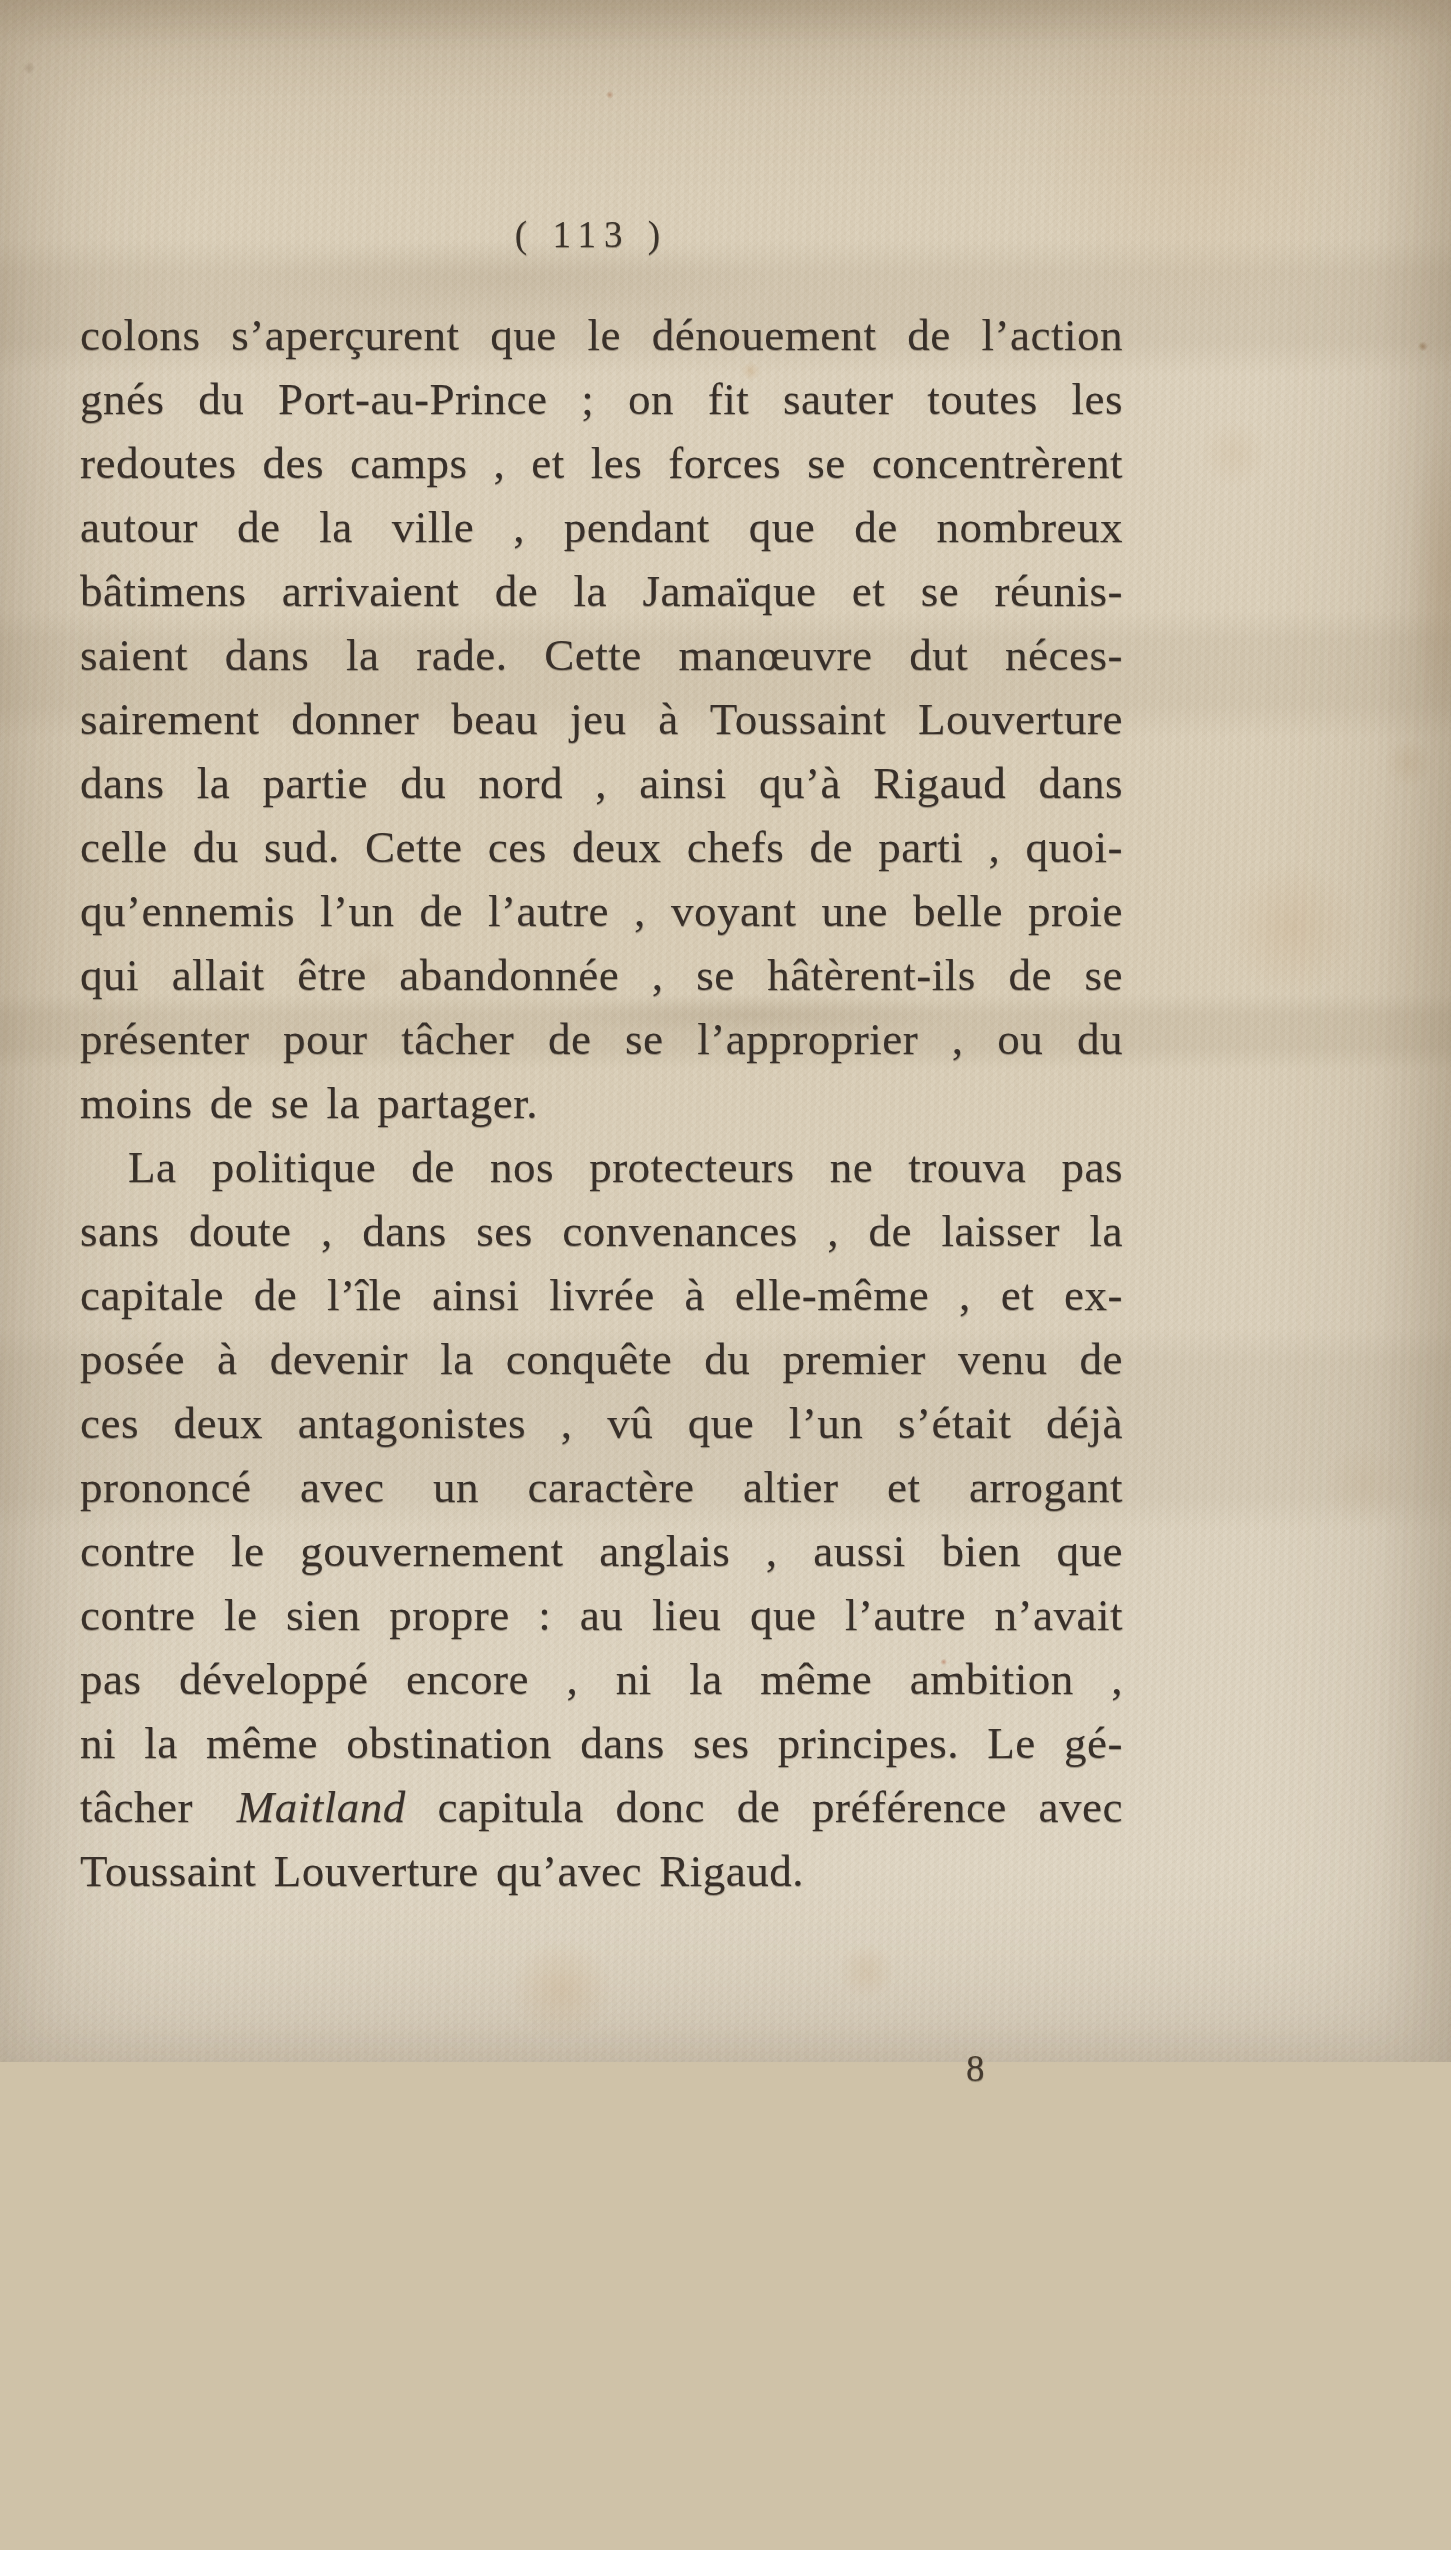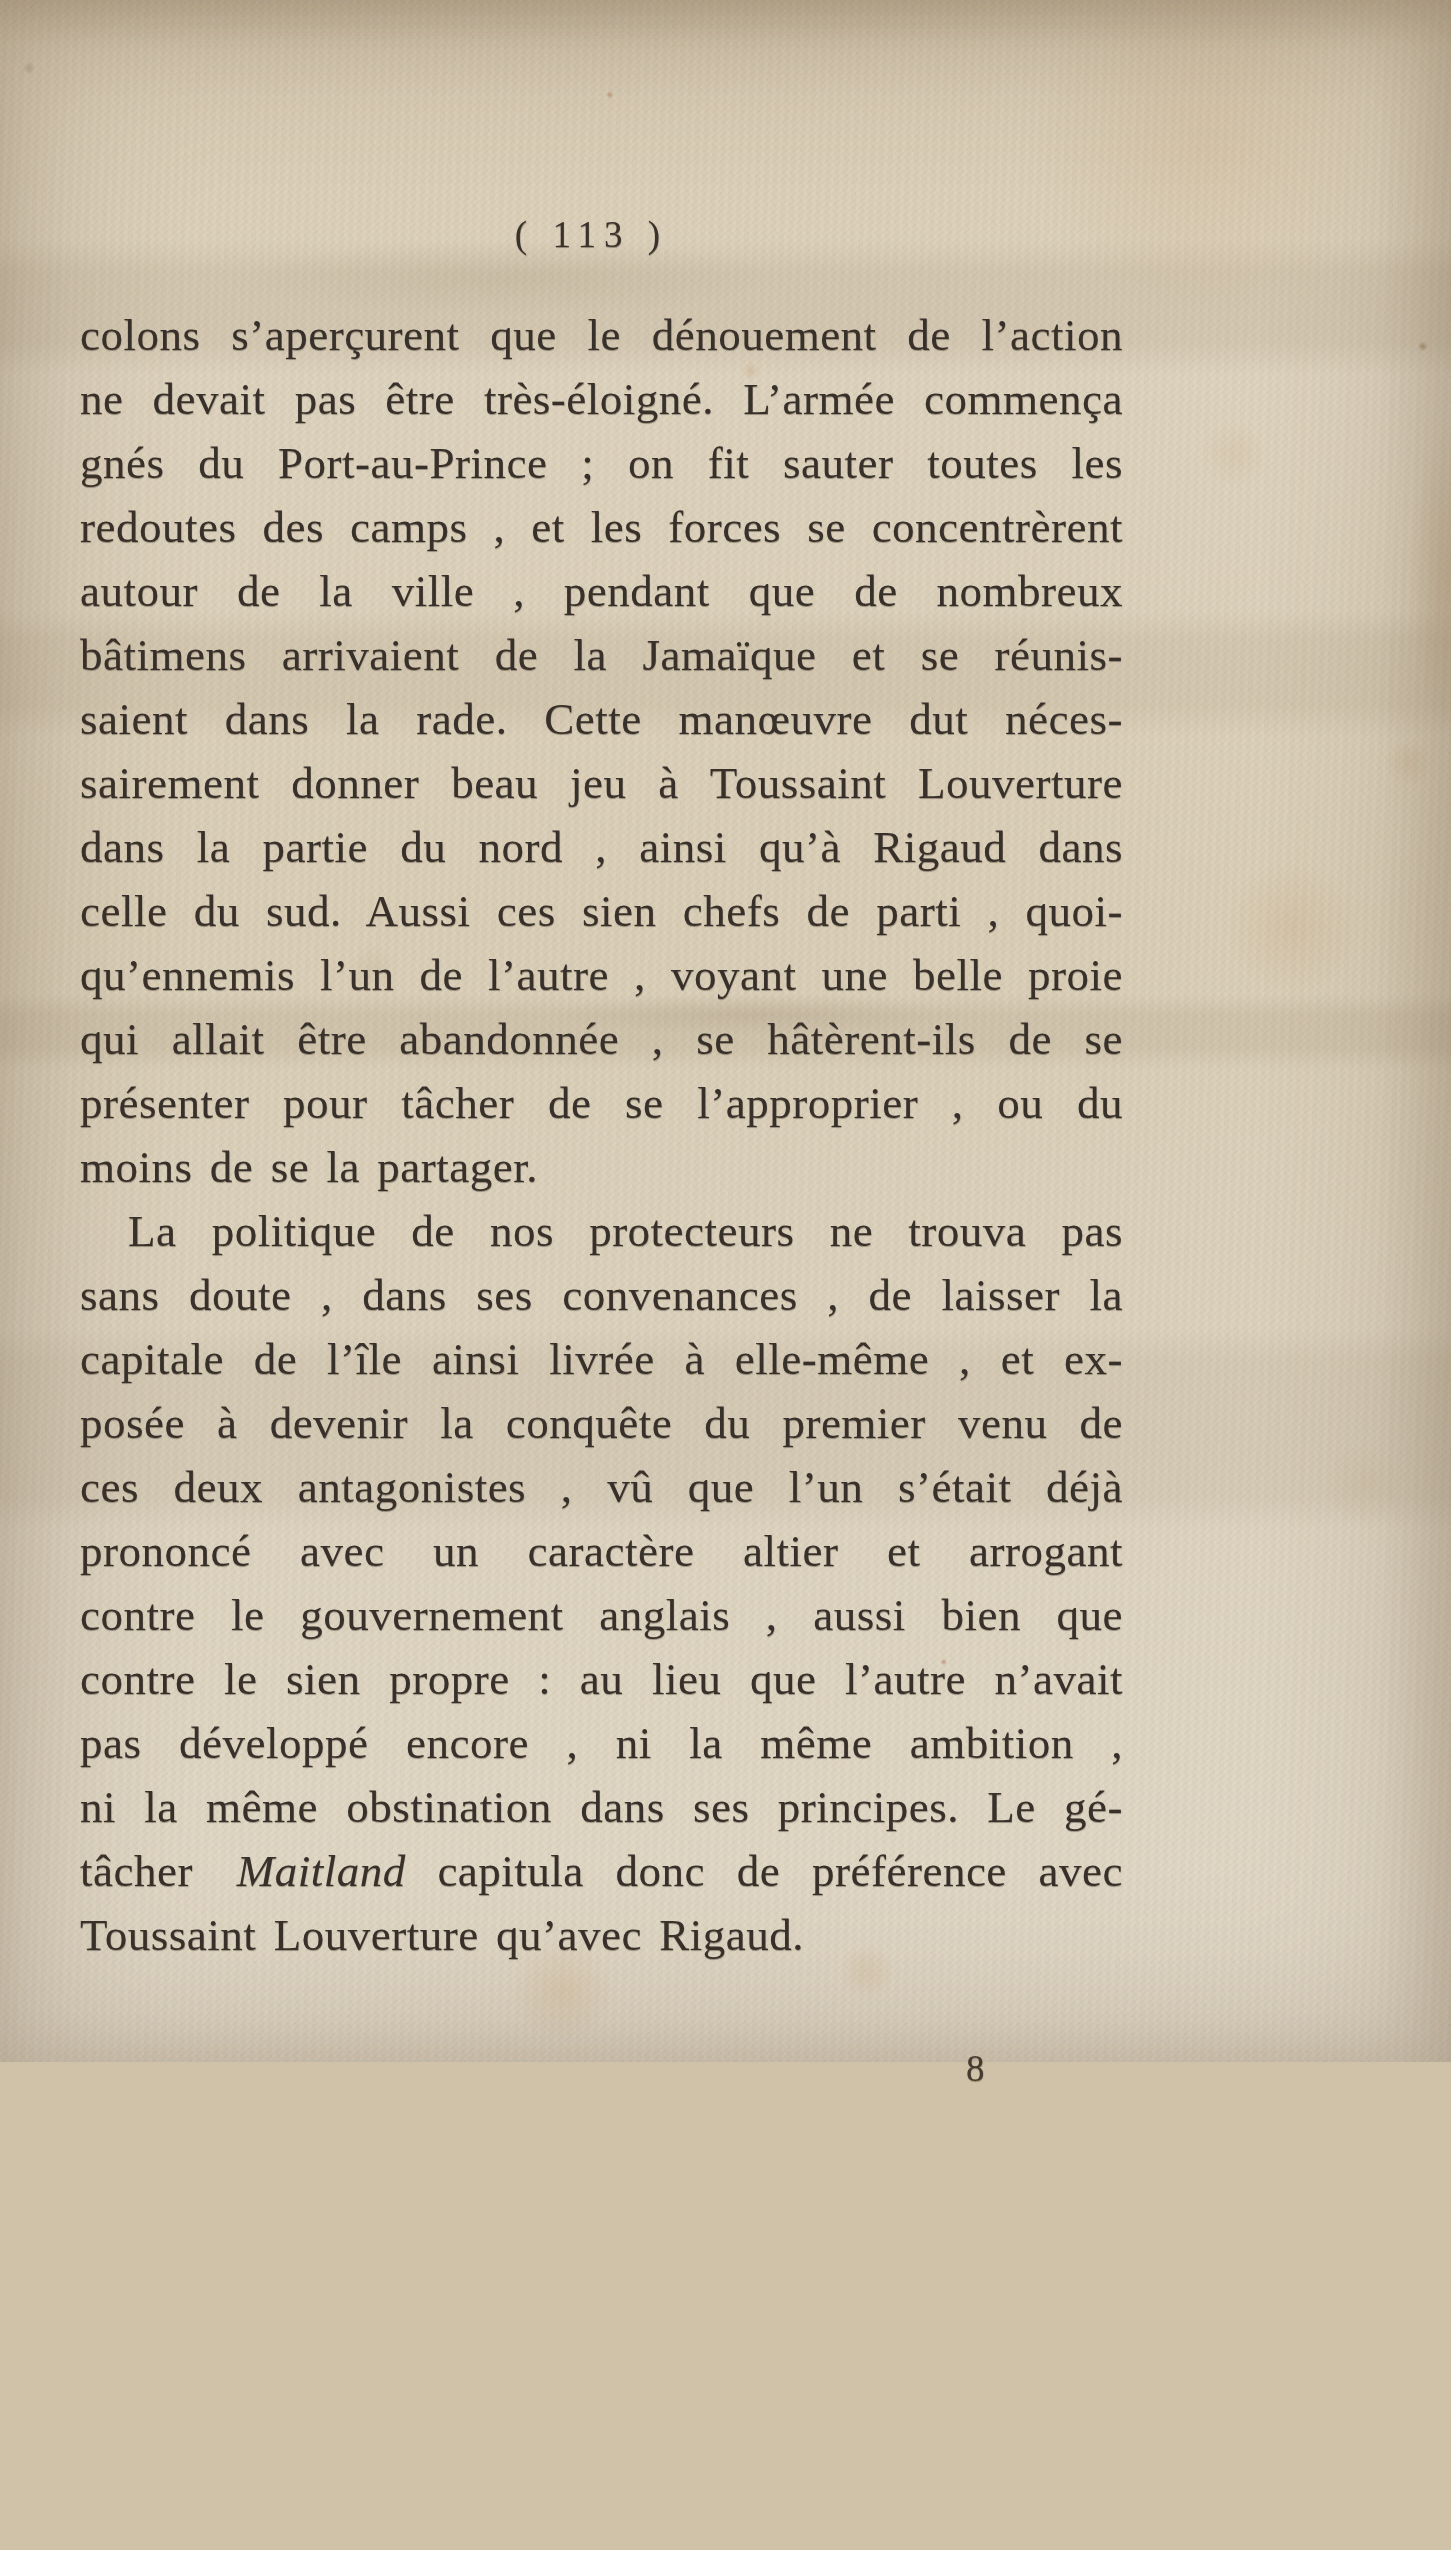--- a/index.html
+++ b/index.html
@@ -119,29 +119,28 @@
 <div id="page">
   <div id="grain"></div>
   <div id="bands"></div>
   <div id="stains"></div>
 
   <div id="folio">( 113 )</div>
 
   <div id="text-block">
     <div>
       <div class="line">colons s’aperçurent que le dénouement de l’action</div>
-      <div class="line">ne devait pas être très-éloigné. L’armée commença</div>
       <div class="line">gnés du Port-au-Prince ; on fit sauter toutes les</div>
       <div class="line">redoutes des camps , et les forces se concentrèrent</div>
       <div class="line">autour de la ville , pendant que de nombreux</div>
       <div class="line">bâtimens arrivaient de la Jamaïque et se réunis-</div>
       <div class="line">saient dans la rade. Cette manœuvre dut néces-</div>
       <div class="line">sairement donner beau jeu à Toussaint Louverture</div>
       <div class="line">dans la partie du nord , ainsi qu’à Rigaud dans</div>
-      <div class="line">celle du sud. Aussi ces sien chefs de parti , quoi-</div>
+      <div class="line">celle du sud. Cette ces deux chefs de parti , quoi-</div>
       <div class="line">qu’ennemis l’un de l’autre , voyant une belle proie</div>
       <div class="line">qui allait être abandonnée , se hâtèrent-ils de se</div>
       <div class="line">présenter pour tâcher de se l’approprier , ou du</div>
       <div class="line end">moins de se la partager.</div>
     </div>
     <div>
       <div class="line ind">La politique de nos protecteurs ne trouva pas</div>
       <div class="line">sans doute , dans ses convenances , de laisser la</div>
       <div class="line">capitale de l’île ainsi livrée à elle-même , et ex-</div>
       <div class="line">posée à devenir la conquête du premier venu de</div>

